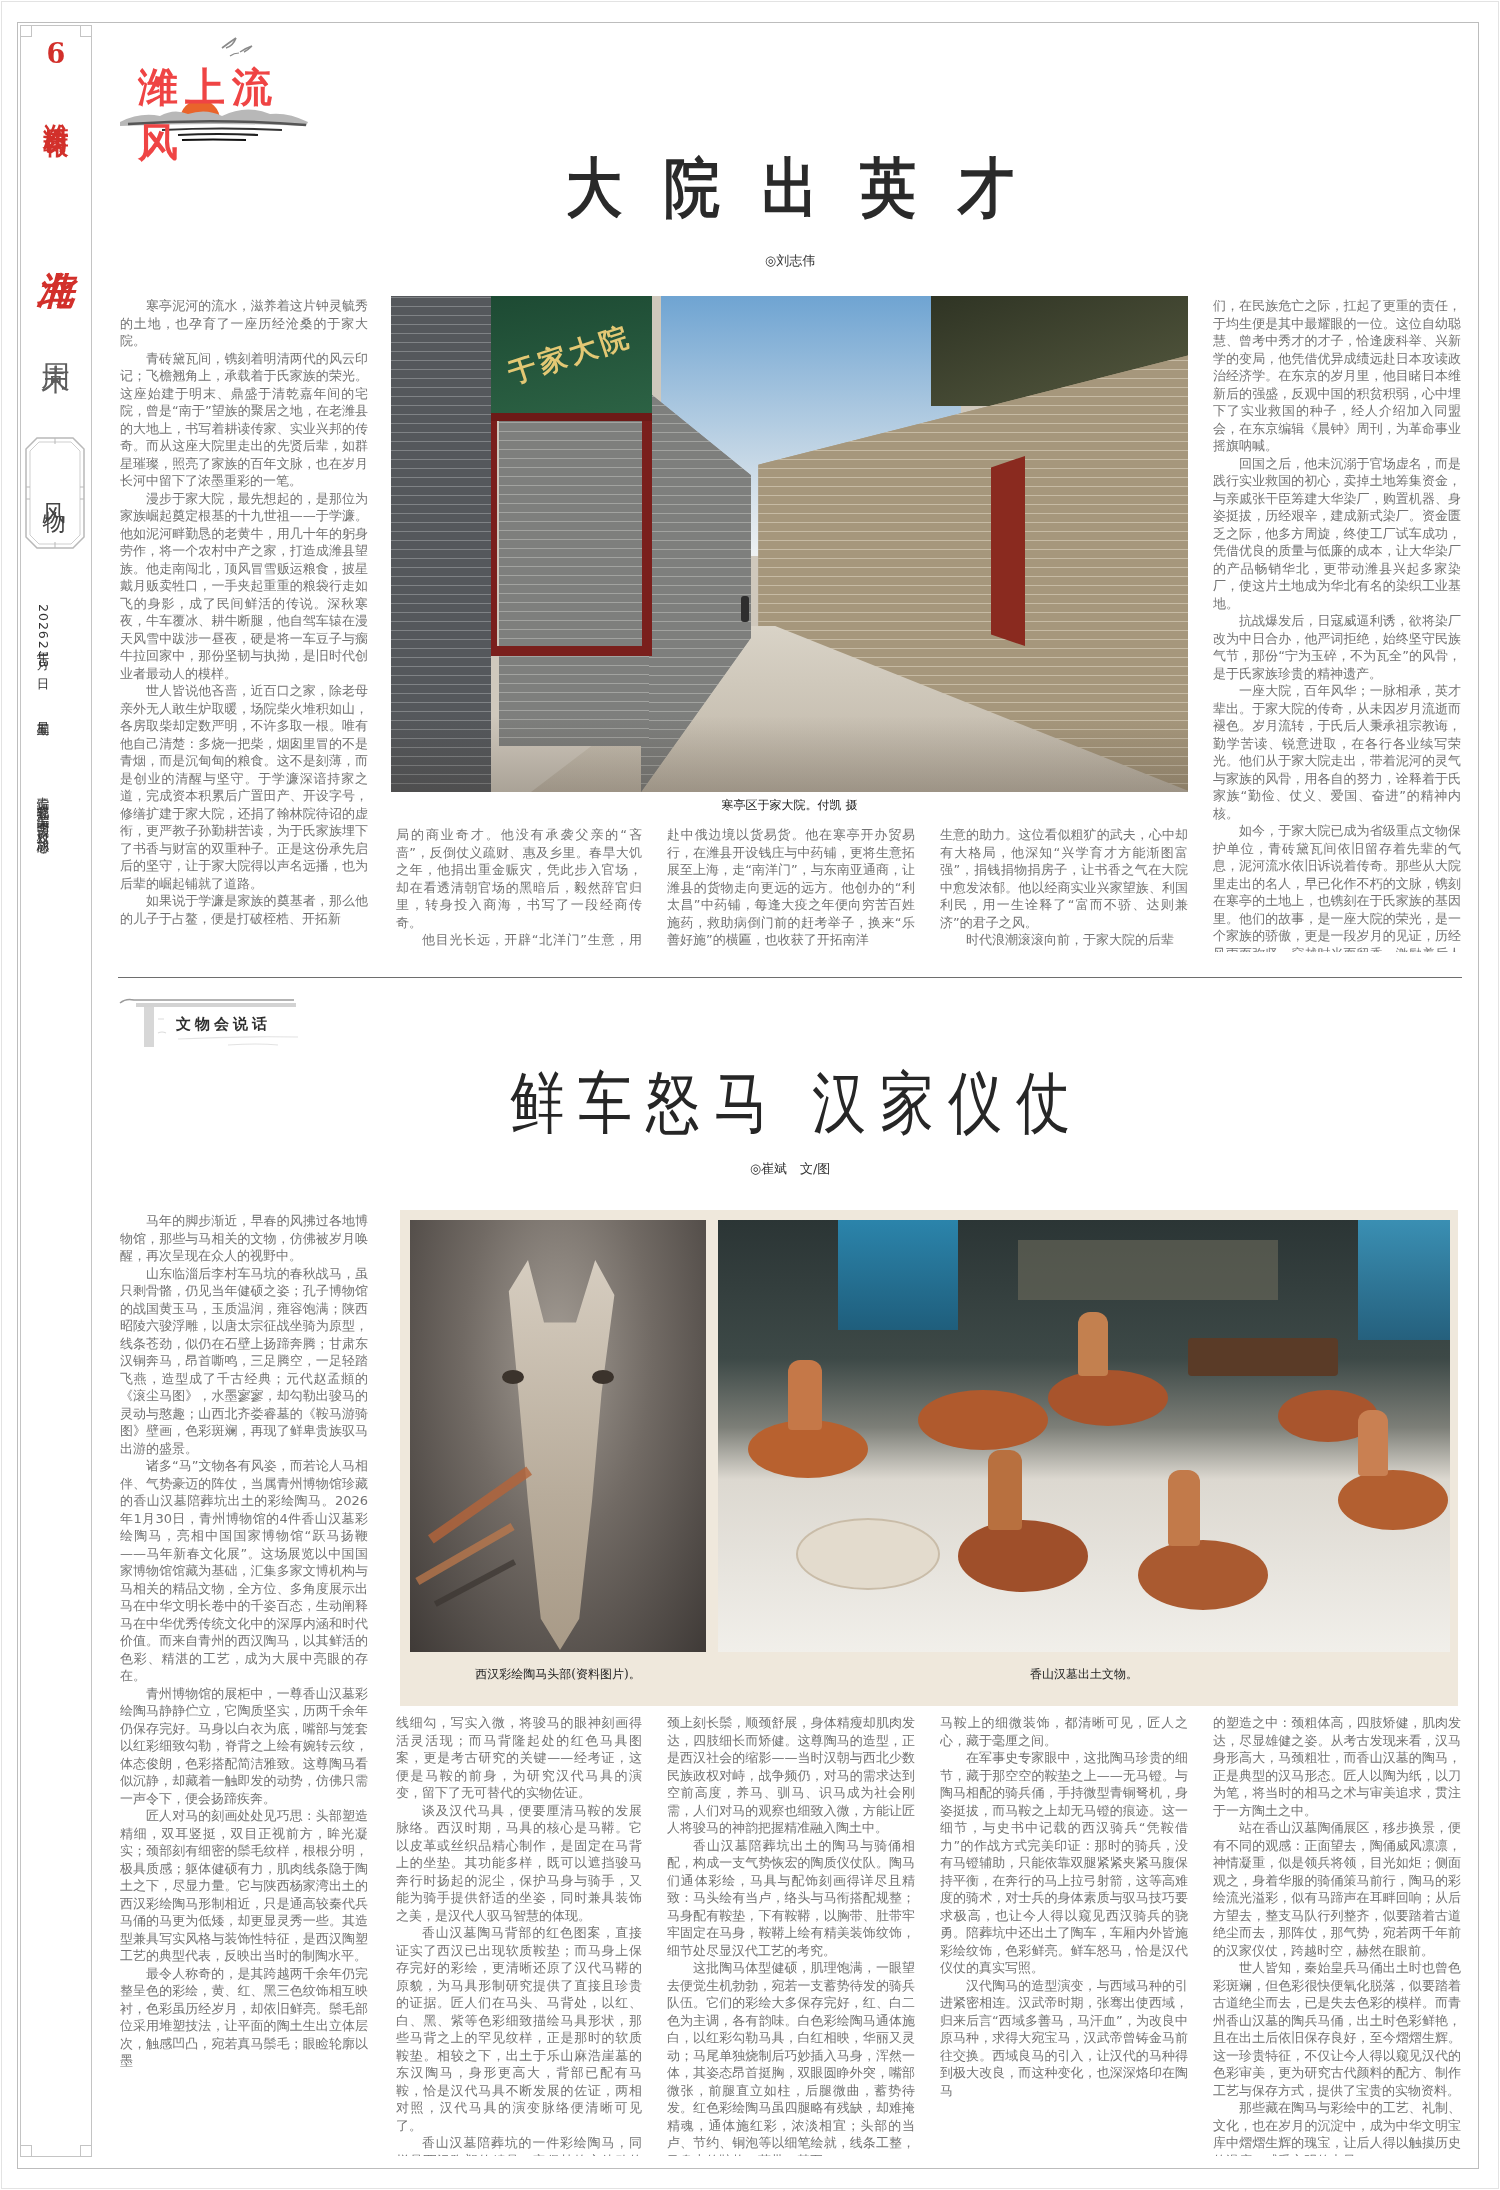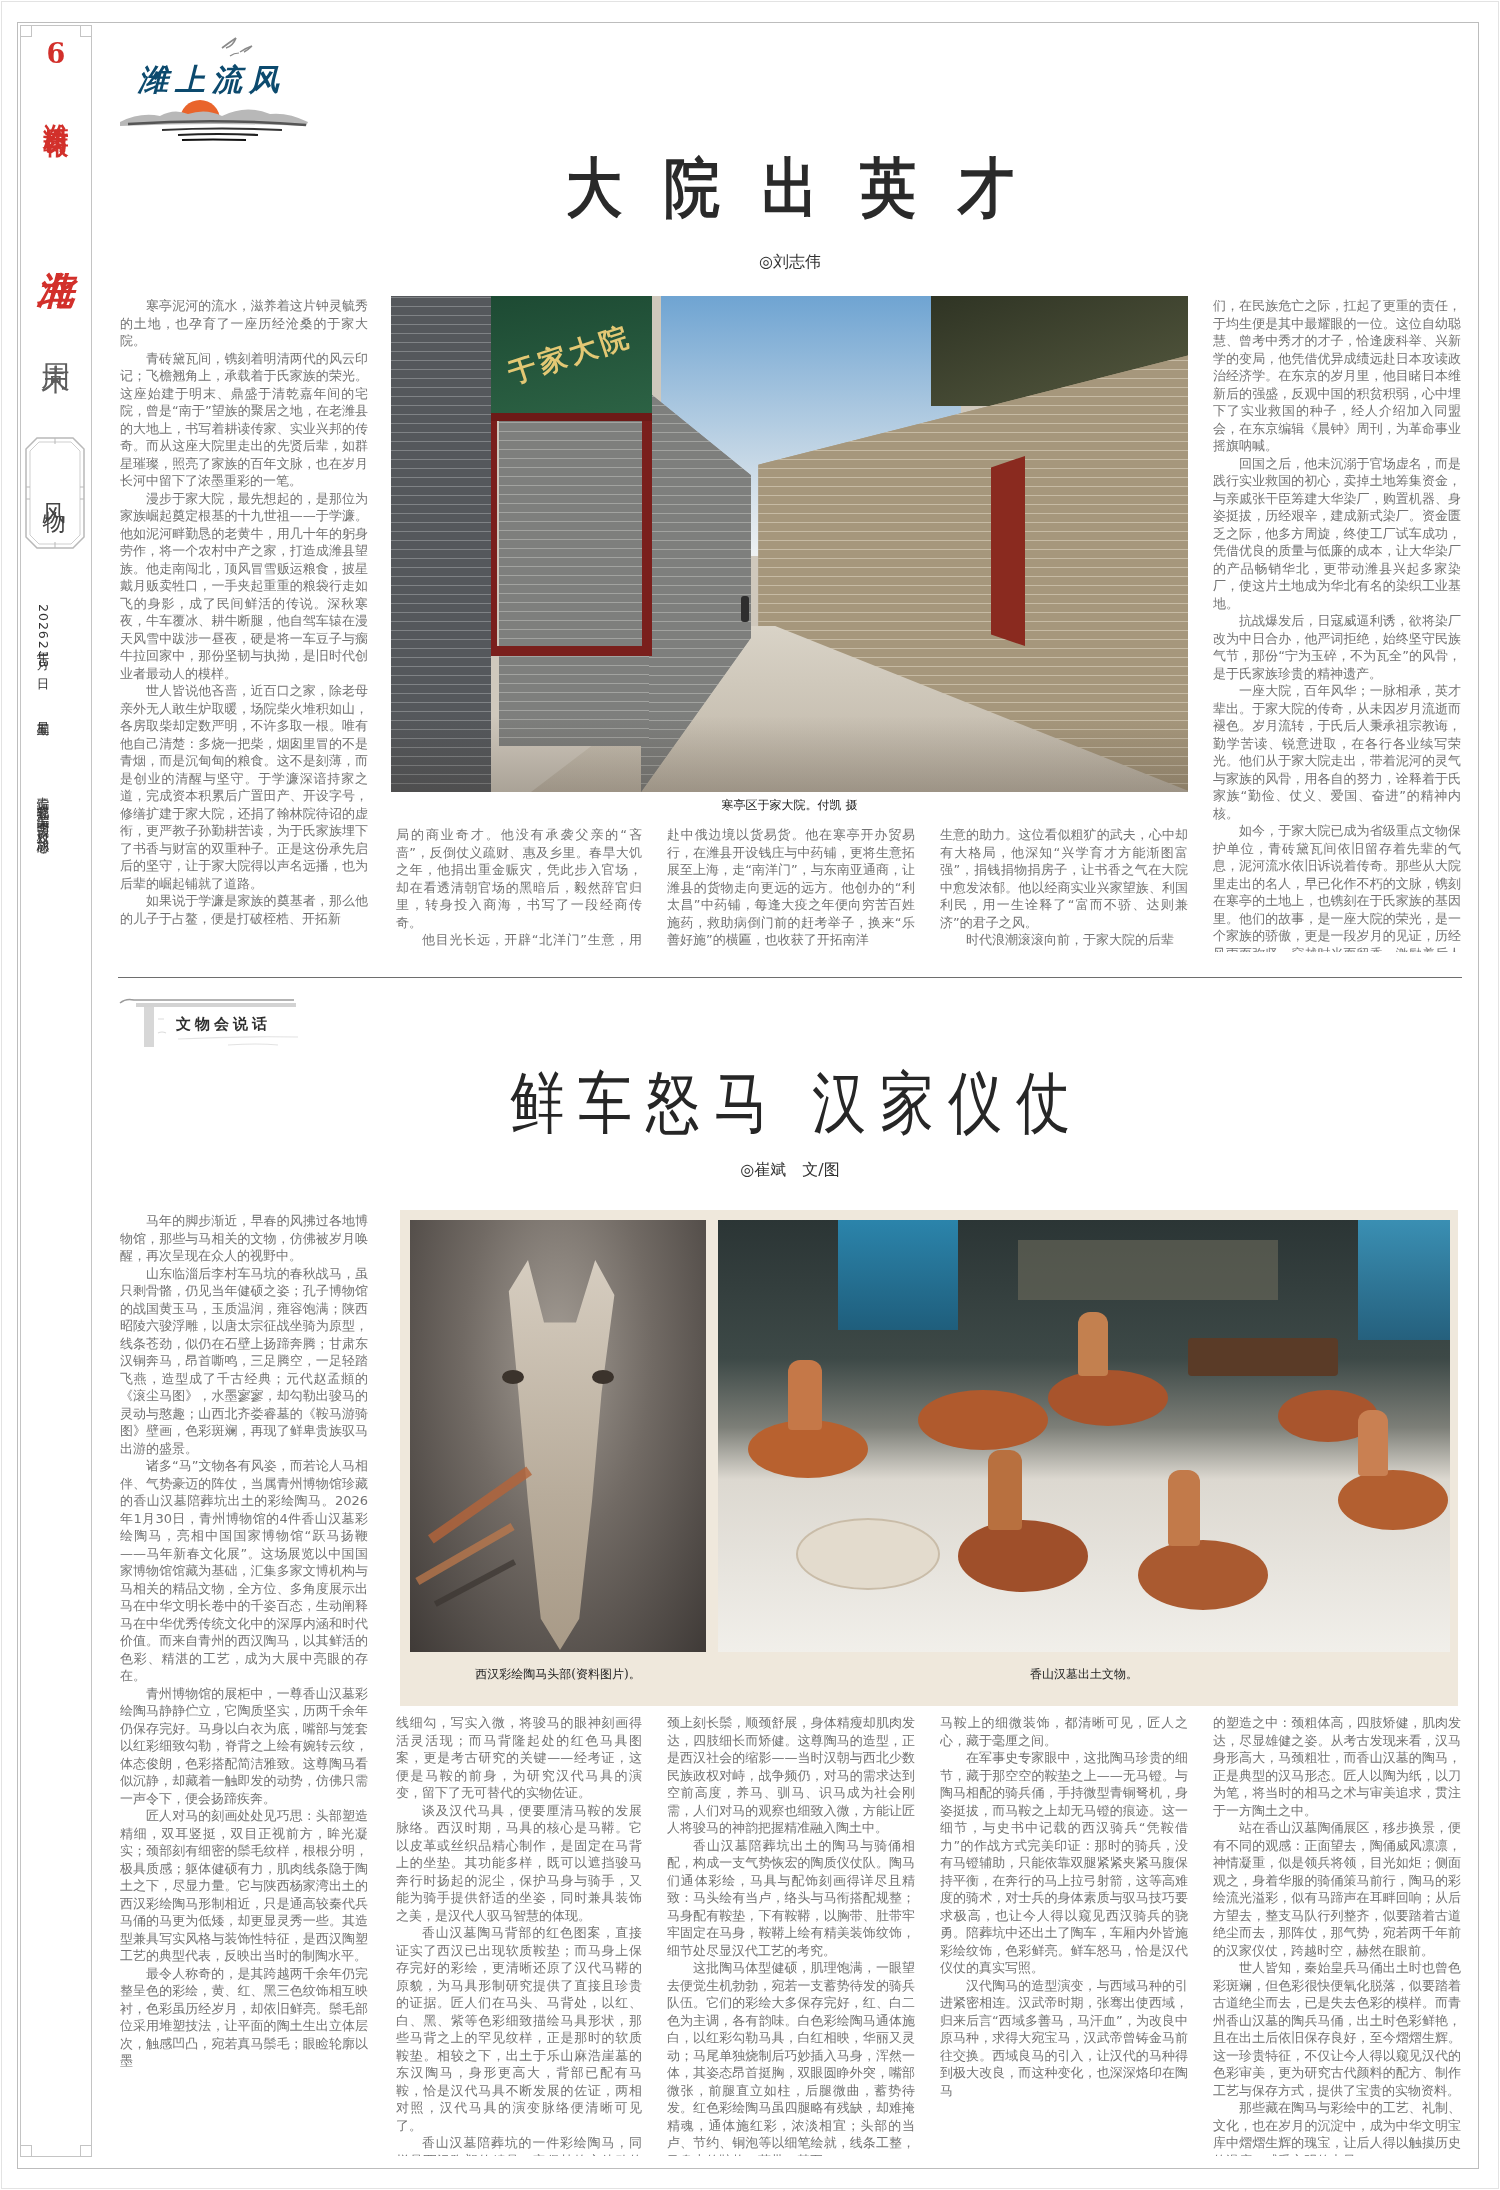--- a/index.html
+++ b/index.html
@@ -17,26 +17,26 @@
 .supp-red{top:242px;font-family:"DejaVu Serif",serif;font-size:37px;color:#d2302b;font-weight:bold;font-style:italic}
 .supp-gray{top:340px;font-family:"DejaVu Serif",serif;font-size:29px;color:#5c5c5c;letter-spacing:2px}
 .section-box{left:25px;top:437px;width:60px;height:112px}
 .section-box .section-text{position:absolute;left:0;top:0;width:60px;height:112px;display:flex;align-items:center;justify-content:center;font-family:"DejaVu Serif",serif;font-size:23px;color:#444;letter-spacing:8px}
 .side-small{left:34px;font-size:12.5px;color:#333;letter-spacing:1px}
 .date{top:604px}
 .weekday{top:712px}
 .credits{top:787px;display:flex;flex-direction:column;gap:6px}
 .credits span{display:block}
 .logo{left:118px;top:34px;width:192px;height:112px}
-.logo-text{position:absolute;left:20px;top:26px;font-family:"DejaVu Serif",serif;font-weight:bold;font-size:30px;color:#0c4a6e;letter-spacing:7px;font-style:italic}
+.logo-text{position:absolute;left:20px;top:26px;font-family:"DejaVu Serif",serif;font-weight:bold;font-size:40px;color:#ef4444;letter-spacing:7px;}
 .title{left:390px;width:800px;text-align:center;font-weight:bold;color:#2a2a2a;transform-origin:center top}
 .title1{top:146px;font-size:56px;letter-spacing:42px;padding-left:42px;transform:scaleY(1.15)}
 .title2{top:1058px;font-size:54px;letter-spacing:14px;padding-left:14px;font-weight:normal;transform:scaleY(1.25);color:#262626}
 .title2 .gap{display:inline-block;width:30px}
-.byline{left:390px;width:800px;text-align:center;font-size:16px;color:#333}
+.byline{left:390px;width:800px;text-align:center;font-size:13px;color:#333}
 .photo{overflow:hidden;background:#cfc8bc}
 .photo div{position:absolute}
 .caption{text-align:center;font-size:12px;color:#222;font-family:"DejaVu Serif",serif}
 .col{position:absolute;font-size:13px;line-height:17.5px;text-align:justify;overflow:hidden;color:#737373}
 .col p{text-indent:2em}
 .col p.cont{text-indent:0}
 .divider{left:118px;top:977px;width:1344px;border-top:1.5px solid #6e6e6e}
 .sec-label{left:118px;top:993px;width:190px;height:58px}
 .sec-label-text{position:absolute;left:58px;top:22px;font-family:"DejaVu Serif",serif;font-size:15px;color:#2e2e2e;letter-spacing:4px;font-weight:bold}
 .panel{left:400px;top:1210px;width:1058px;height:496px;background:#efe8dc}

